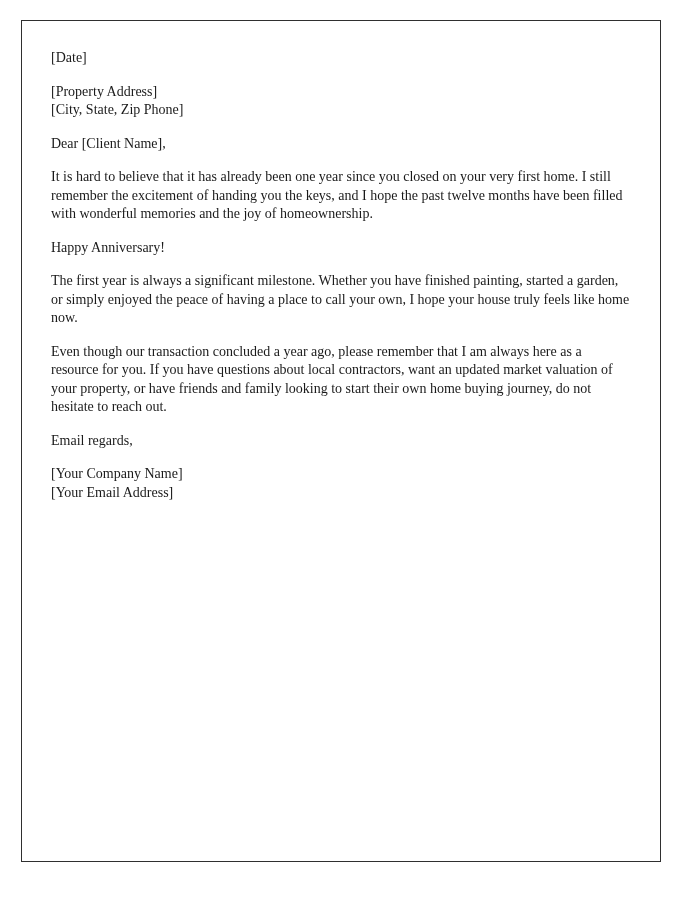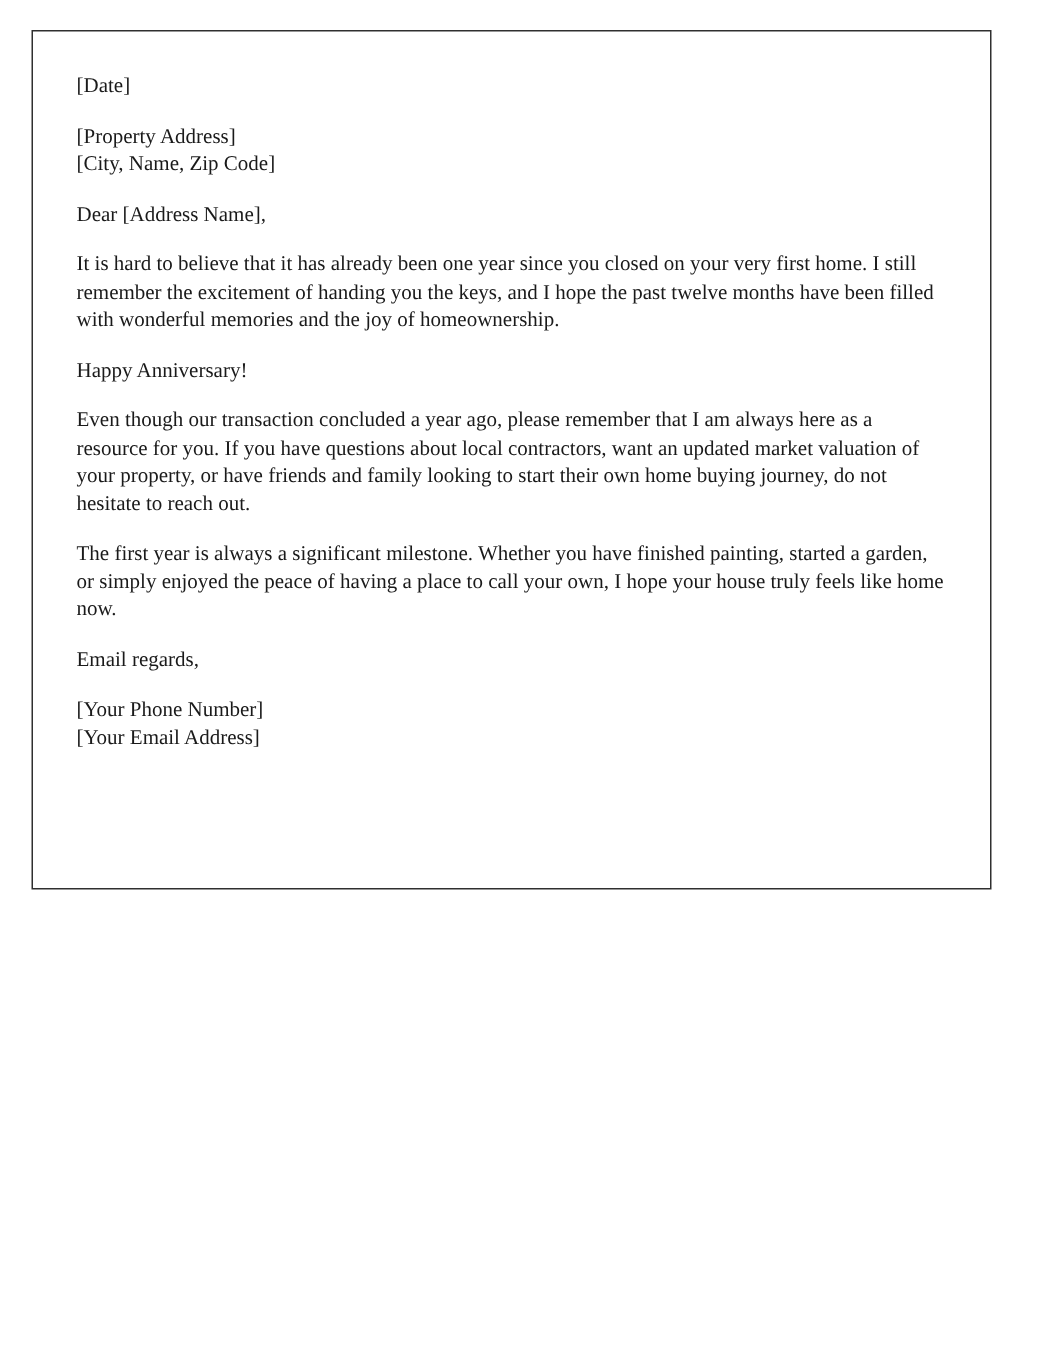--- a/index.html
+++ b/index.html
@@ -12,21 +12,21 @@
     height: 900px;
     position: relative;
     font-family: "Liberation Serif", "DejaVu Serif", serif;
     color: #1a1a1a;
   }
   .page {
     position: absolute;
     left: 21px;
     top: 20px;
     width: 640px;
-    height: 573px;
+    height: 842px;
     box-sizing: border-box;
     background: #ffffff;
     border: 1px solid #2f2f2f;
     padding: 28px 29px;
   }
   .page p, .page .block {
     margin: 0 0 15px 0;
     font-size: 14px;
     line-height: 18.5px;
     max-width: 582px;
@@ -37,34 +37,34 @@
 </style>
 </head>
 <body>
 
 <div class="page">
 
   <p>[Date]</p>
 
   <div class="block">
     <span class="line">[Property Address]</span>
-    <span class="line">[City, Name, Zip Code]</span>
+    <span class="line">[City, State, Zip Phone]</span>
   </div>
 
-  <p>Dear [Address Name],</p>
+  <p>Dear [Client Name],</p>
 
   <p>It is hard to believe that it has already been one year since you closed on your very first home. I still remember the excitement of handing you the keys, and I hope the past twelve months have been filled with wonderful memories and the joy of homeownership.</p>
 
   <p>Happy Anniversary!</p>
 
+  <p>The first year is always a significant milestone. Whether you have finished painting, started a garden, or simply enjoyed the peace of having a place to call your own, I hope your house truly feels like home now.</p>
+
   <p>Even though our transaction concluded a year ago, please remember that I am always here as a resource for you. If you have questions about local contractors, want an updated market valuation of your property, or have friends and family looking to start their own home buying journey, do not hesitate to reach out.</p>
-
-  <p>The first year is always a significant milestone. Whether you have finished painting, started a garden, or simply enjoyed the peace of having a place to call your own, I hope your house truly feels like home now.</p>
 
 
   <p>Email regards,</p>
 
   <div class="block">
-    <span class="line">[Your Phone Number]</span>
+    <span class="line">[Your Company Name]</span>
     <span class="line">[Your Email Address]</span>
   </div>
 
 </div>
 
 </body></html>

